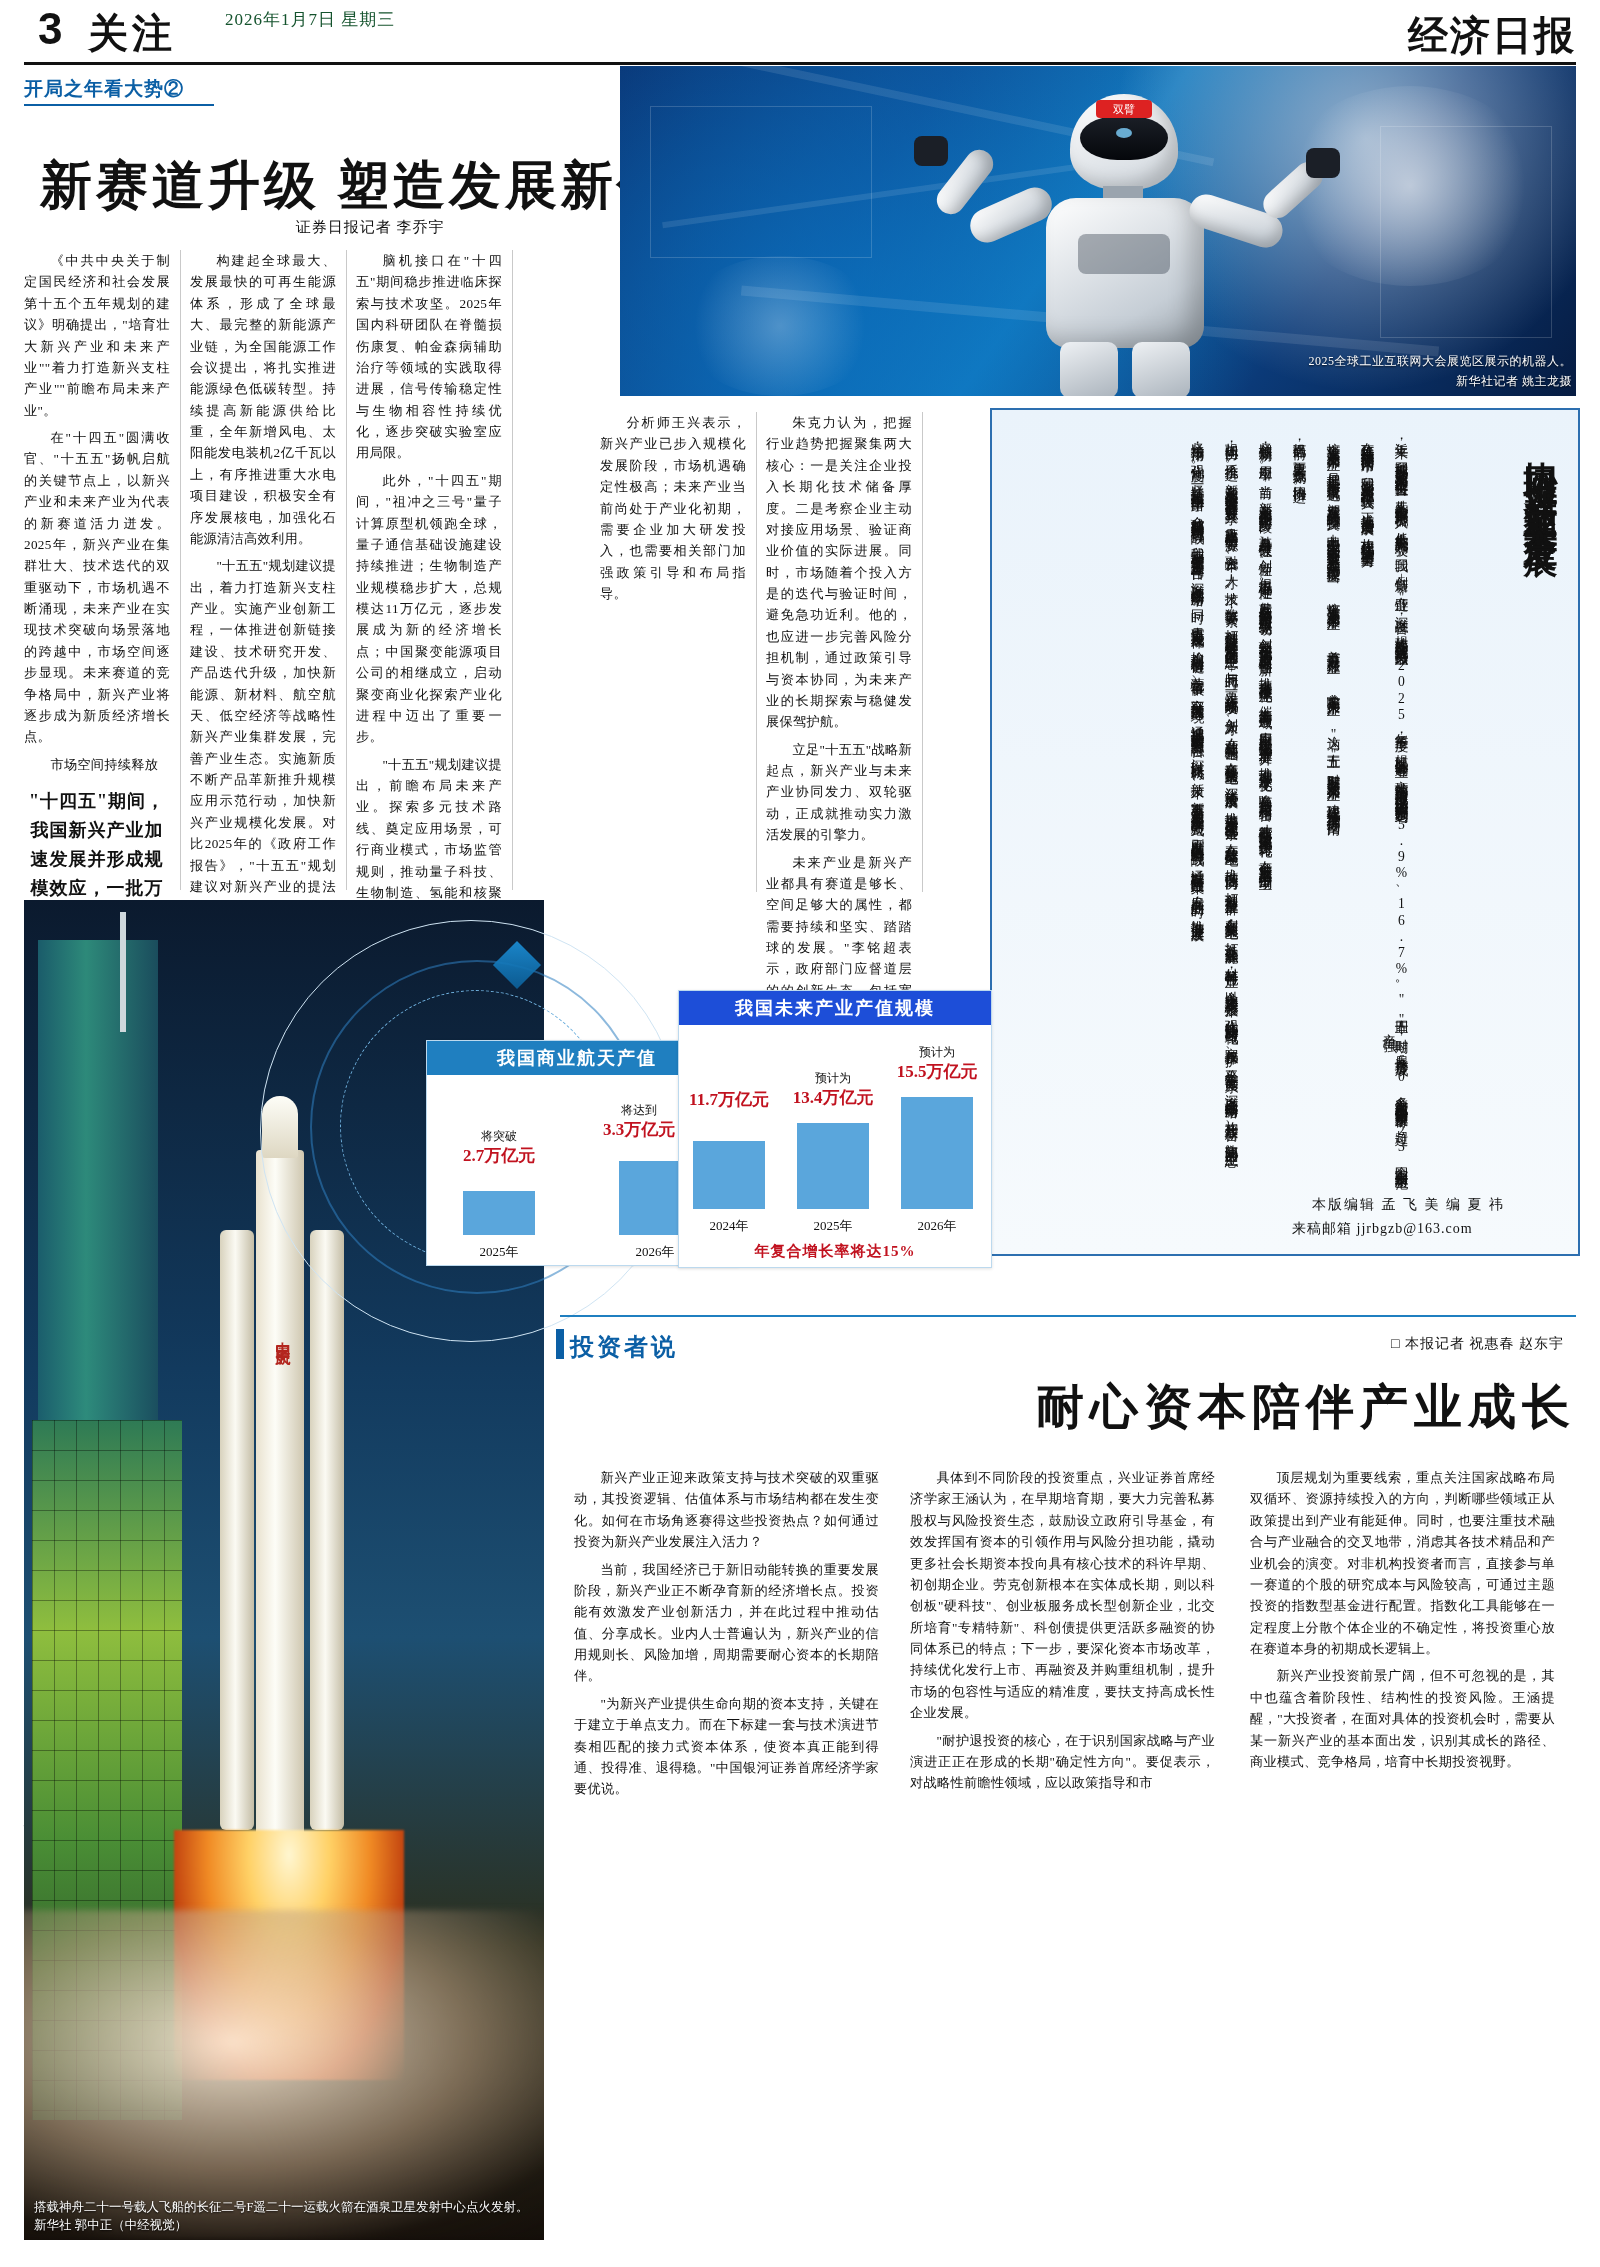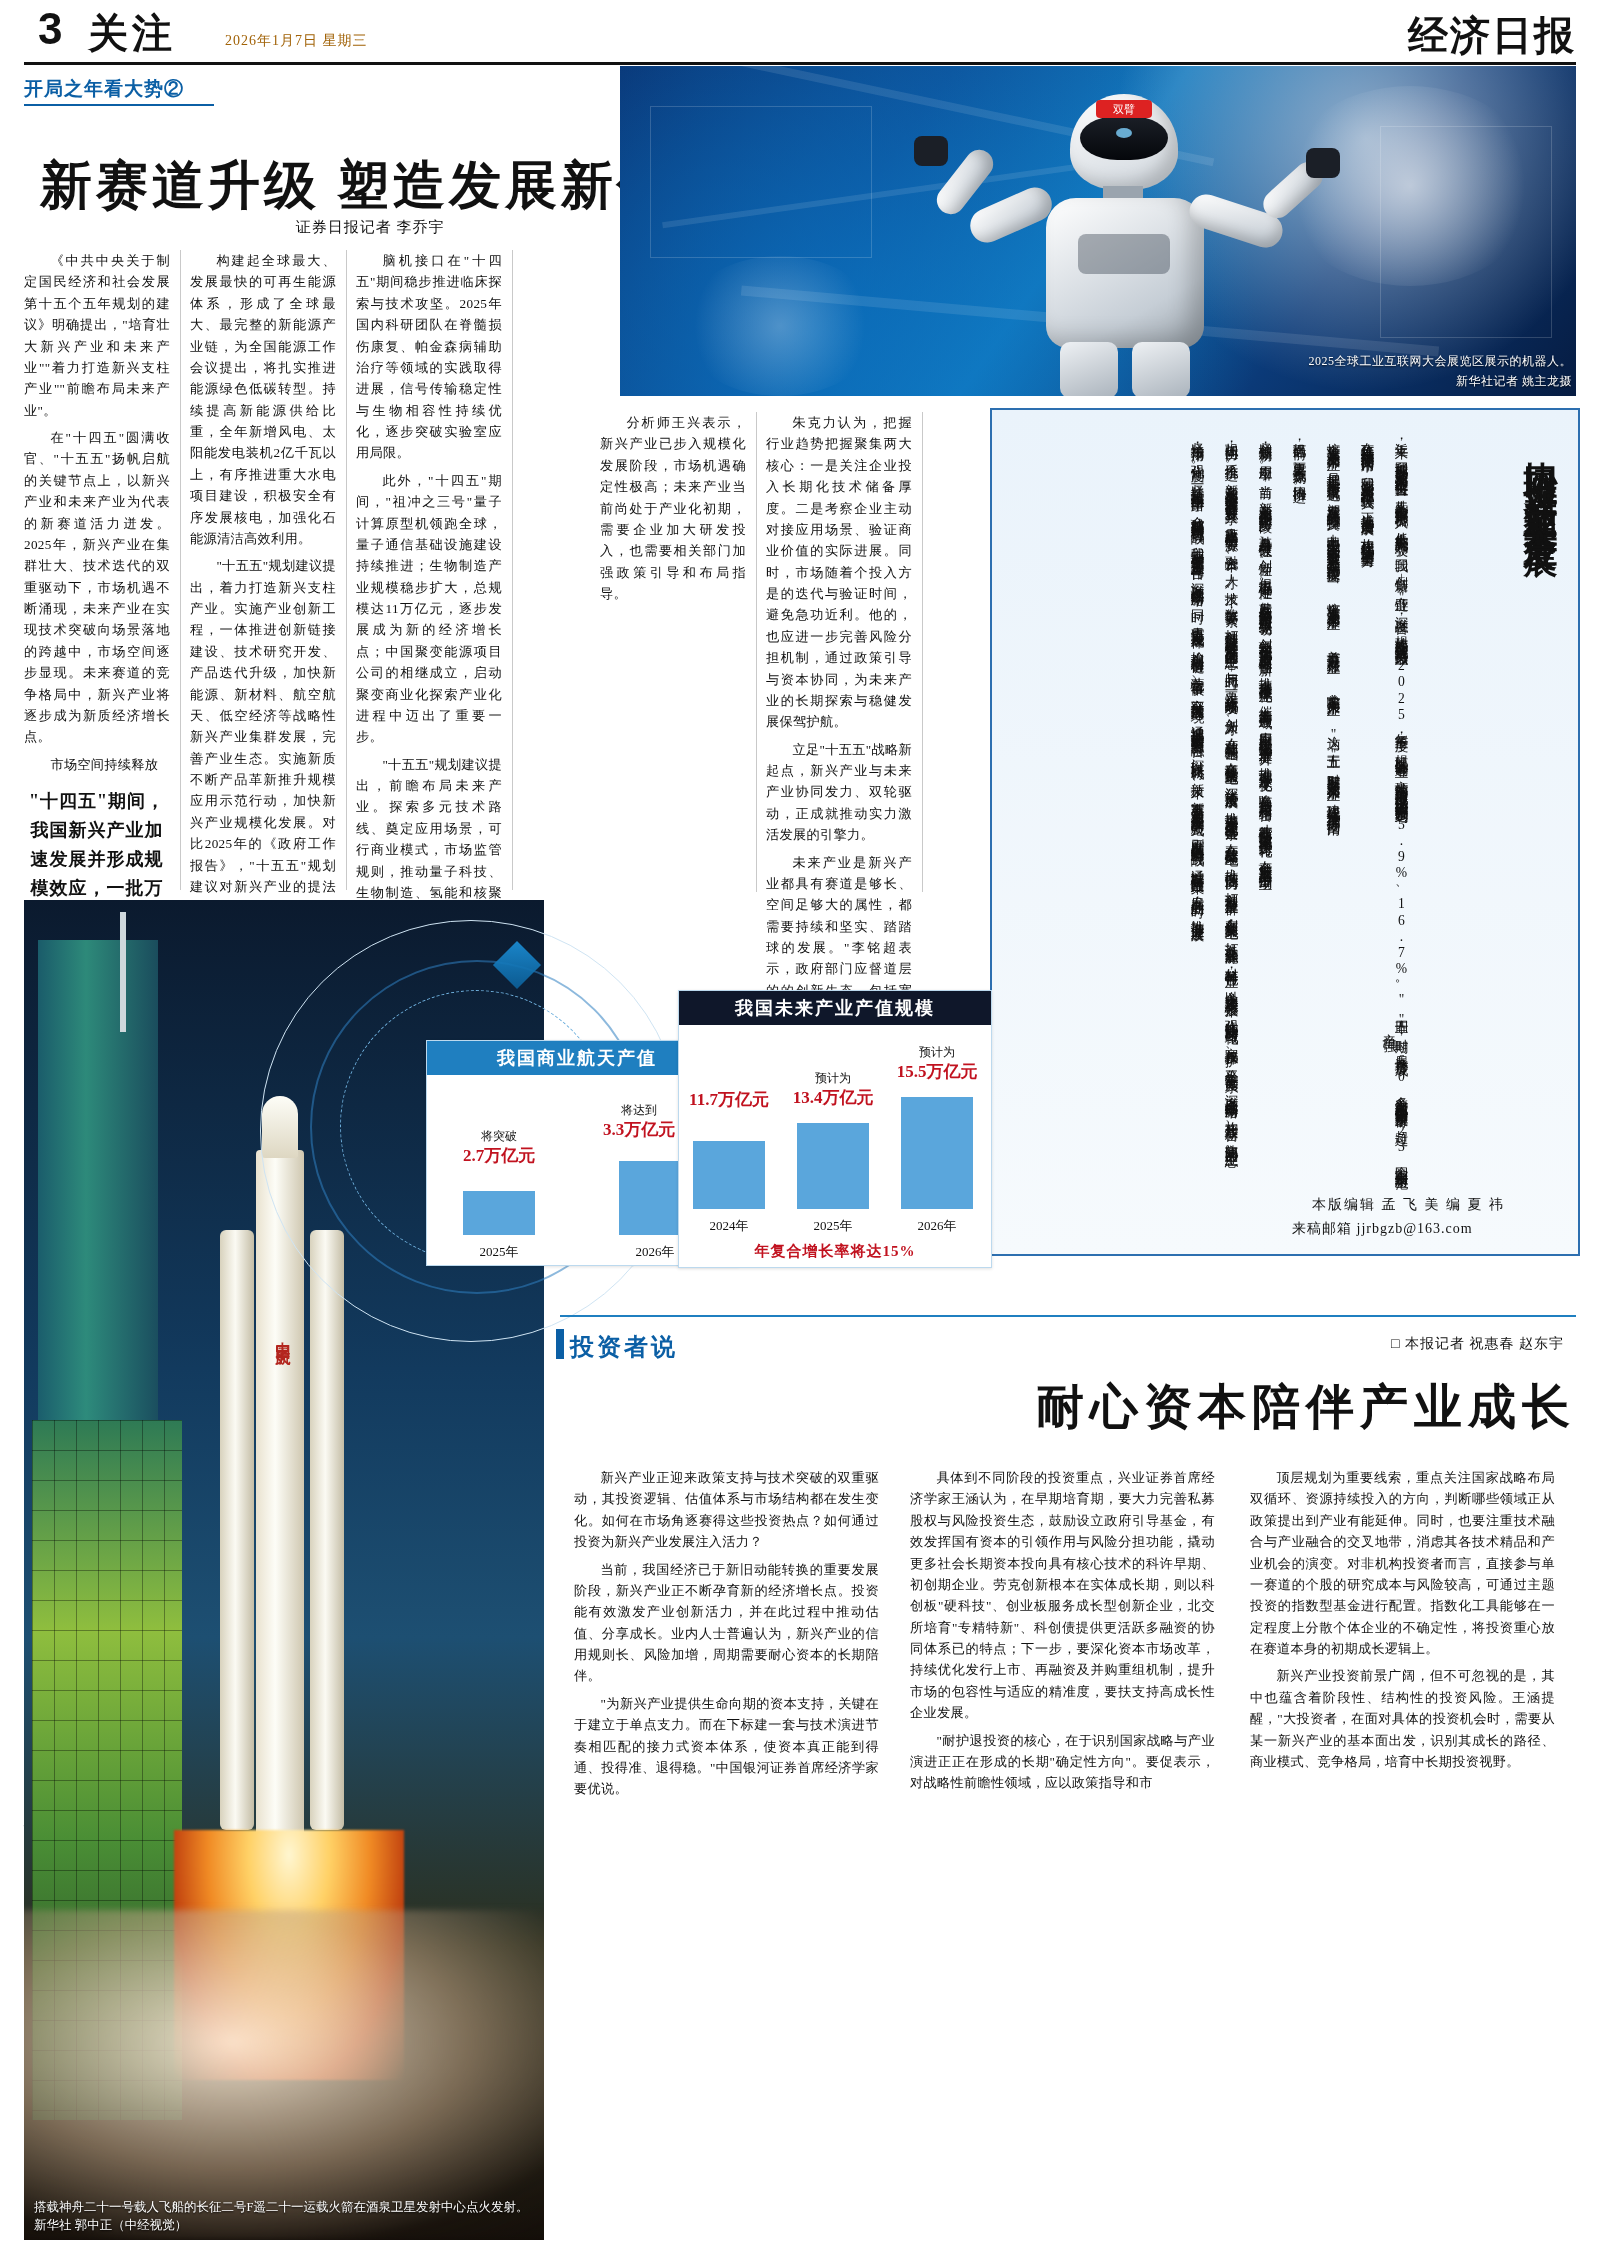--- a/index.html
+++ b/index.html
@@ -3,21 +3,21 @@
 <meta charset="utf-8">
 <style>
   html,body{margin:0;padding:0;background:#fff;}
   body{width:1600px;height:2267px;position:relative;font-family:"Liberation Serif",serif;color:#111;overflow:hidden;}
   .page{position:absolute;inset:0;}
 
   
   .masthead{position:absolute;left:0;top:0;width:1600px;height:62px;}
   .pg-num{position:absolute;left:38px;top:4px;font-size:44px;font-weight:bold;font-family:"Liberation Sans",sans-serif;}
   .pg-sect{position:absolute;left:88px;top:6px;font-size:40px;font-weight:bold;letter-spacing:4px;}
-  .pg-date{position:absolute;left:225px;top:32px;font-size:14px;color:#a16207;letter-spacing:1px;}
+  .pg-date{position:absolute;left:225px;top:8px;font-size:17px;color:#14532d;letter-spacing:1px;}
   .paper-name{position:absolute;right:24px;top:8px;font-size:40px;font-weight:bold;letter-spacing:2px;font-family:"Liberation Serif",serif;}
   .rule-top{position:absolute;left:24px;top:62px;width:1552px;height:3px;background:#111;}
 
   
   .series-tag{position:absolute;left:24px;top:76px;font-size:19px;color:#0b5fa5;font-weight:bold;letter-spacing:1px;text-align:center;}
   .series-underline{position:absolute;left:24px;top:104px;width:190px;height:2px;background:#0b5fa5;}
 
   
   .headline{position:absolute;left:40px;top:120px;width:690px;font-size:52px;font-weight:bold;letter-spacing:4px;line-height:1.2;}
   .byline{position:absolute;left:40px;top:218px;width:660px;text-align:center;font-size:15px;letter-spacing:1px;}
@@ -108,21 +108,21 @@
 
   .card-a{position:absolute;left:126px;top:110px;width:300px;height:224px;background:#fff;border:1px solid #bcd9ee;box-shadow:0 1px 3px rgba(0,0,0,.12);padding-left:11px;}
   .card-title{position:absolute;left:0;top:0;width:300px;height:34px;background:#1f7fc0;color:#fff;font-size:18px;font-weight:bold;letter-spacing:2px;text-align:center;line-height:34px;}
   .bar-wrap{position:absolute;left:0;top:40px;width:300px;height:184px;}
   .bar-col{position:absolute;bottom:30px;width:72px;background:#5aa6dc;}
   .bar-lbl{position:absolute;bottom:4px;width:96px;text-align:center;font-size:13px;}
   .bar-val{position:absolute;width:104px;text-align:center;font-size:12px;line-height:1.3;}
   .bar-val b{display:block;font-size:17px;color:#c1121f;}
 
   .card-b{position:absolute;left:378px;top:60px;width:312px;height:276px;background:#fff;border:1px solid #bcd9ee;box-shadow:0 1px 3px rgba(0,0,0,.12);}
-  .card-b .card-title{width:312px;background:#0f172a;}
+  .card-b .card-title{width:312px;background:#1d4ed8;}
   .cagr{position:absolute;left:0;bottom:6px;width:312px;text-align:center;font-size:15px;color:#c1121f;font-weight:bold;letter-spacing:1px;}
 
   
   .bot{position:absolute;left:560px;top:1315px;width:1016px;height:940px;border-top:2px solid #1f7fc0;}
   .bot-kicker{position:absolute;left:10px;top:14px;font-size:24px;font-weight:bold;letter-spacing:3px;color:#0b5fa5;}
   .bot-kicker-bar{position:absolute;left:-4px;top:12px;width:8px;height:30px;background:#0b5fa5;}
   .bot-author{position:absolute;right:12px;top:18px;font-size:14px;letter-spacing:1px;}
   .bot-title{position:absolute;left:0;top:58px;width:1016px;text-align:right;font-size:48px;font-weight:bold;letter-spacing:6px;}
   .bot-col{position:absolute;top:150px;width:305px;font-size:13.2px;line-height:1.62;text-align:justify;letter-spacing:.3px;}
   .bot-col p{margin:0 0 6px 0;text-indent:2em;}

